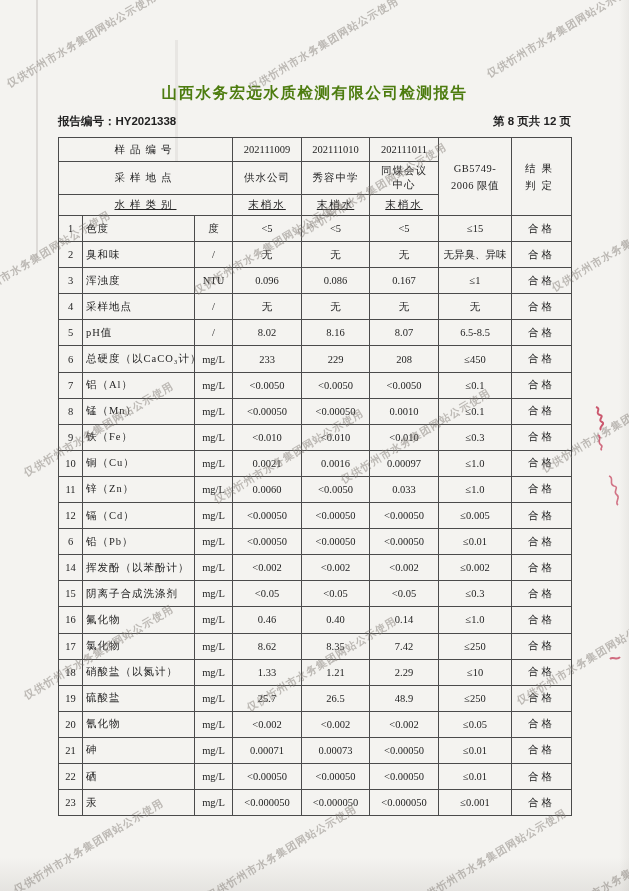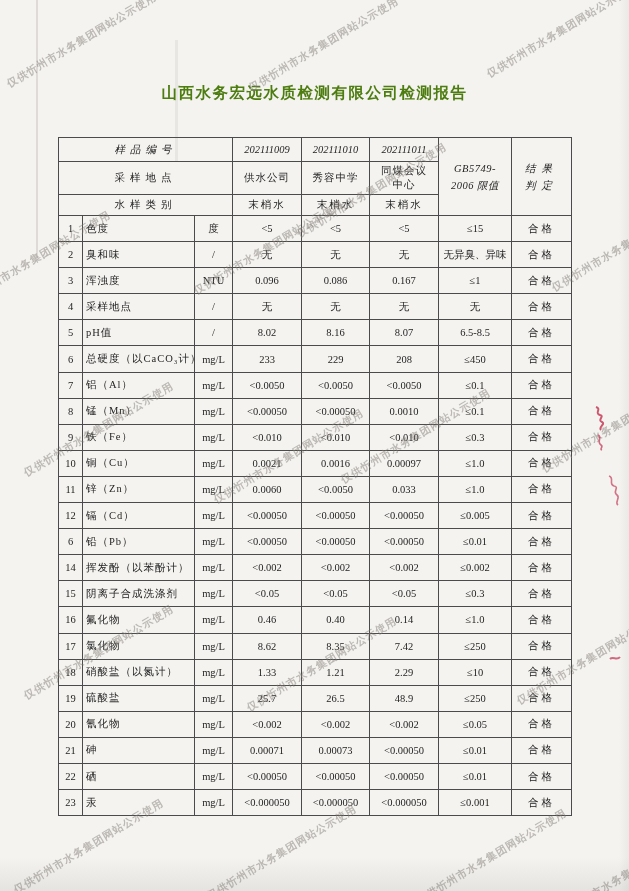--- a/index.html
+++ b/index.html
@@ -63,23 +63,23 @@
     table-layout:fixed;
     font-size:10.5px;color:#242424;
     z-index:2;
   }
   table.report td{
     border:1px solid #4b4b4b;
     text-align:center;vertical-align:middle;
     padding:0 2px;
     overflow:hidden;
   }
-  thead tr.hr1 td{height:23px;font-style:italic;}
+  thead tr.hr1 td{height:23px;}
   thead tr.hr2 td{height:32px;}
-  thead tr.hr3 td{height:20px;}
+  thead tr.hr3 td{height:20px;text-decoration:underline;}
   tbody td{height:25.1px;}
   .hlabel{letter-spacing:5px;}
   .hspan{white-space:pre-line;line-height:17px;letter-spacing:0.5px;}
   .hresult{letter-spacing:6px;}
   .loc{white-space:pre-line;line-height:14px;letter-spacing:1px;}
   .stype{letter-spacing:2px;margin-top:40px;}
   tbody td.c1{text-align:left;padding-left:3px;letter-spacing:1px;white-space:nowrap;}
   tbody td.c7{letter-spacing:3px;}
   .redmark{position:absolute;z-index:6;}
 </style>
@@ -104,20 +104,24 @@
   <span class="wm" style="left:518px;top:695px">仅供忻州市水务集团网站公示使用</span>
   <span class="wm" style="left:15px;top:884px">仅供忻州市水务集团网站公示使用</span>
   <span class="wm" style="left:208px;top:890px">仅供忻州市水务集团网站公示使用</span>
   <span class="wm" style="left:418px;top:894px">仅供忻州市水务集团网站公示使用</span>
   <span class="wm" style="left:553px;top:912px">仅供忻州市水务集团网站公示使用</span>
 
   <div class="scan-streak" style="left:36px;top:0;width:2px;height:258px"></div>
   <div class="scan-streak" style="left:175px;top:40px;width:3px;height:122px;opacity:.5"></div>
 
   <div class="title">山西水务宏远水质检测有限公司检测报告</div>
+  <div class="meta">
+    <span>报告编号：HY2021338</span>
+    <span>第 8 页共 12 页</span>
+  </div>
 
   <table class="report">
     <colgroup>
       <col style="width:24px">
         <col style="width:112px">
         <col style="width:38px">
       <col style="width:69px">
         <col style="width:68px">
         <col style="width:69px">
       <col style="width:73px">

